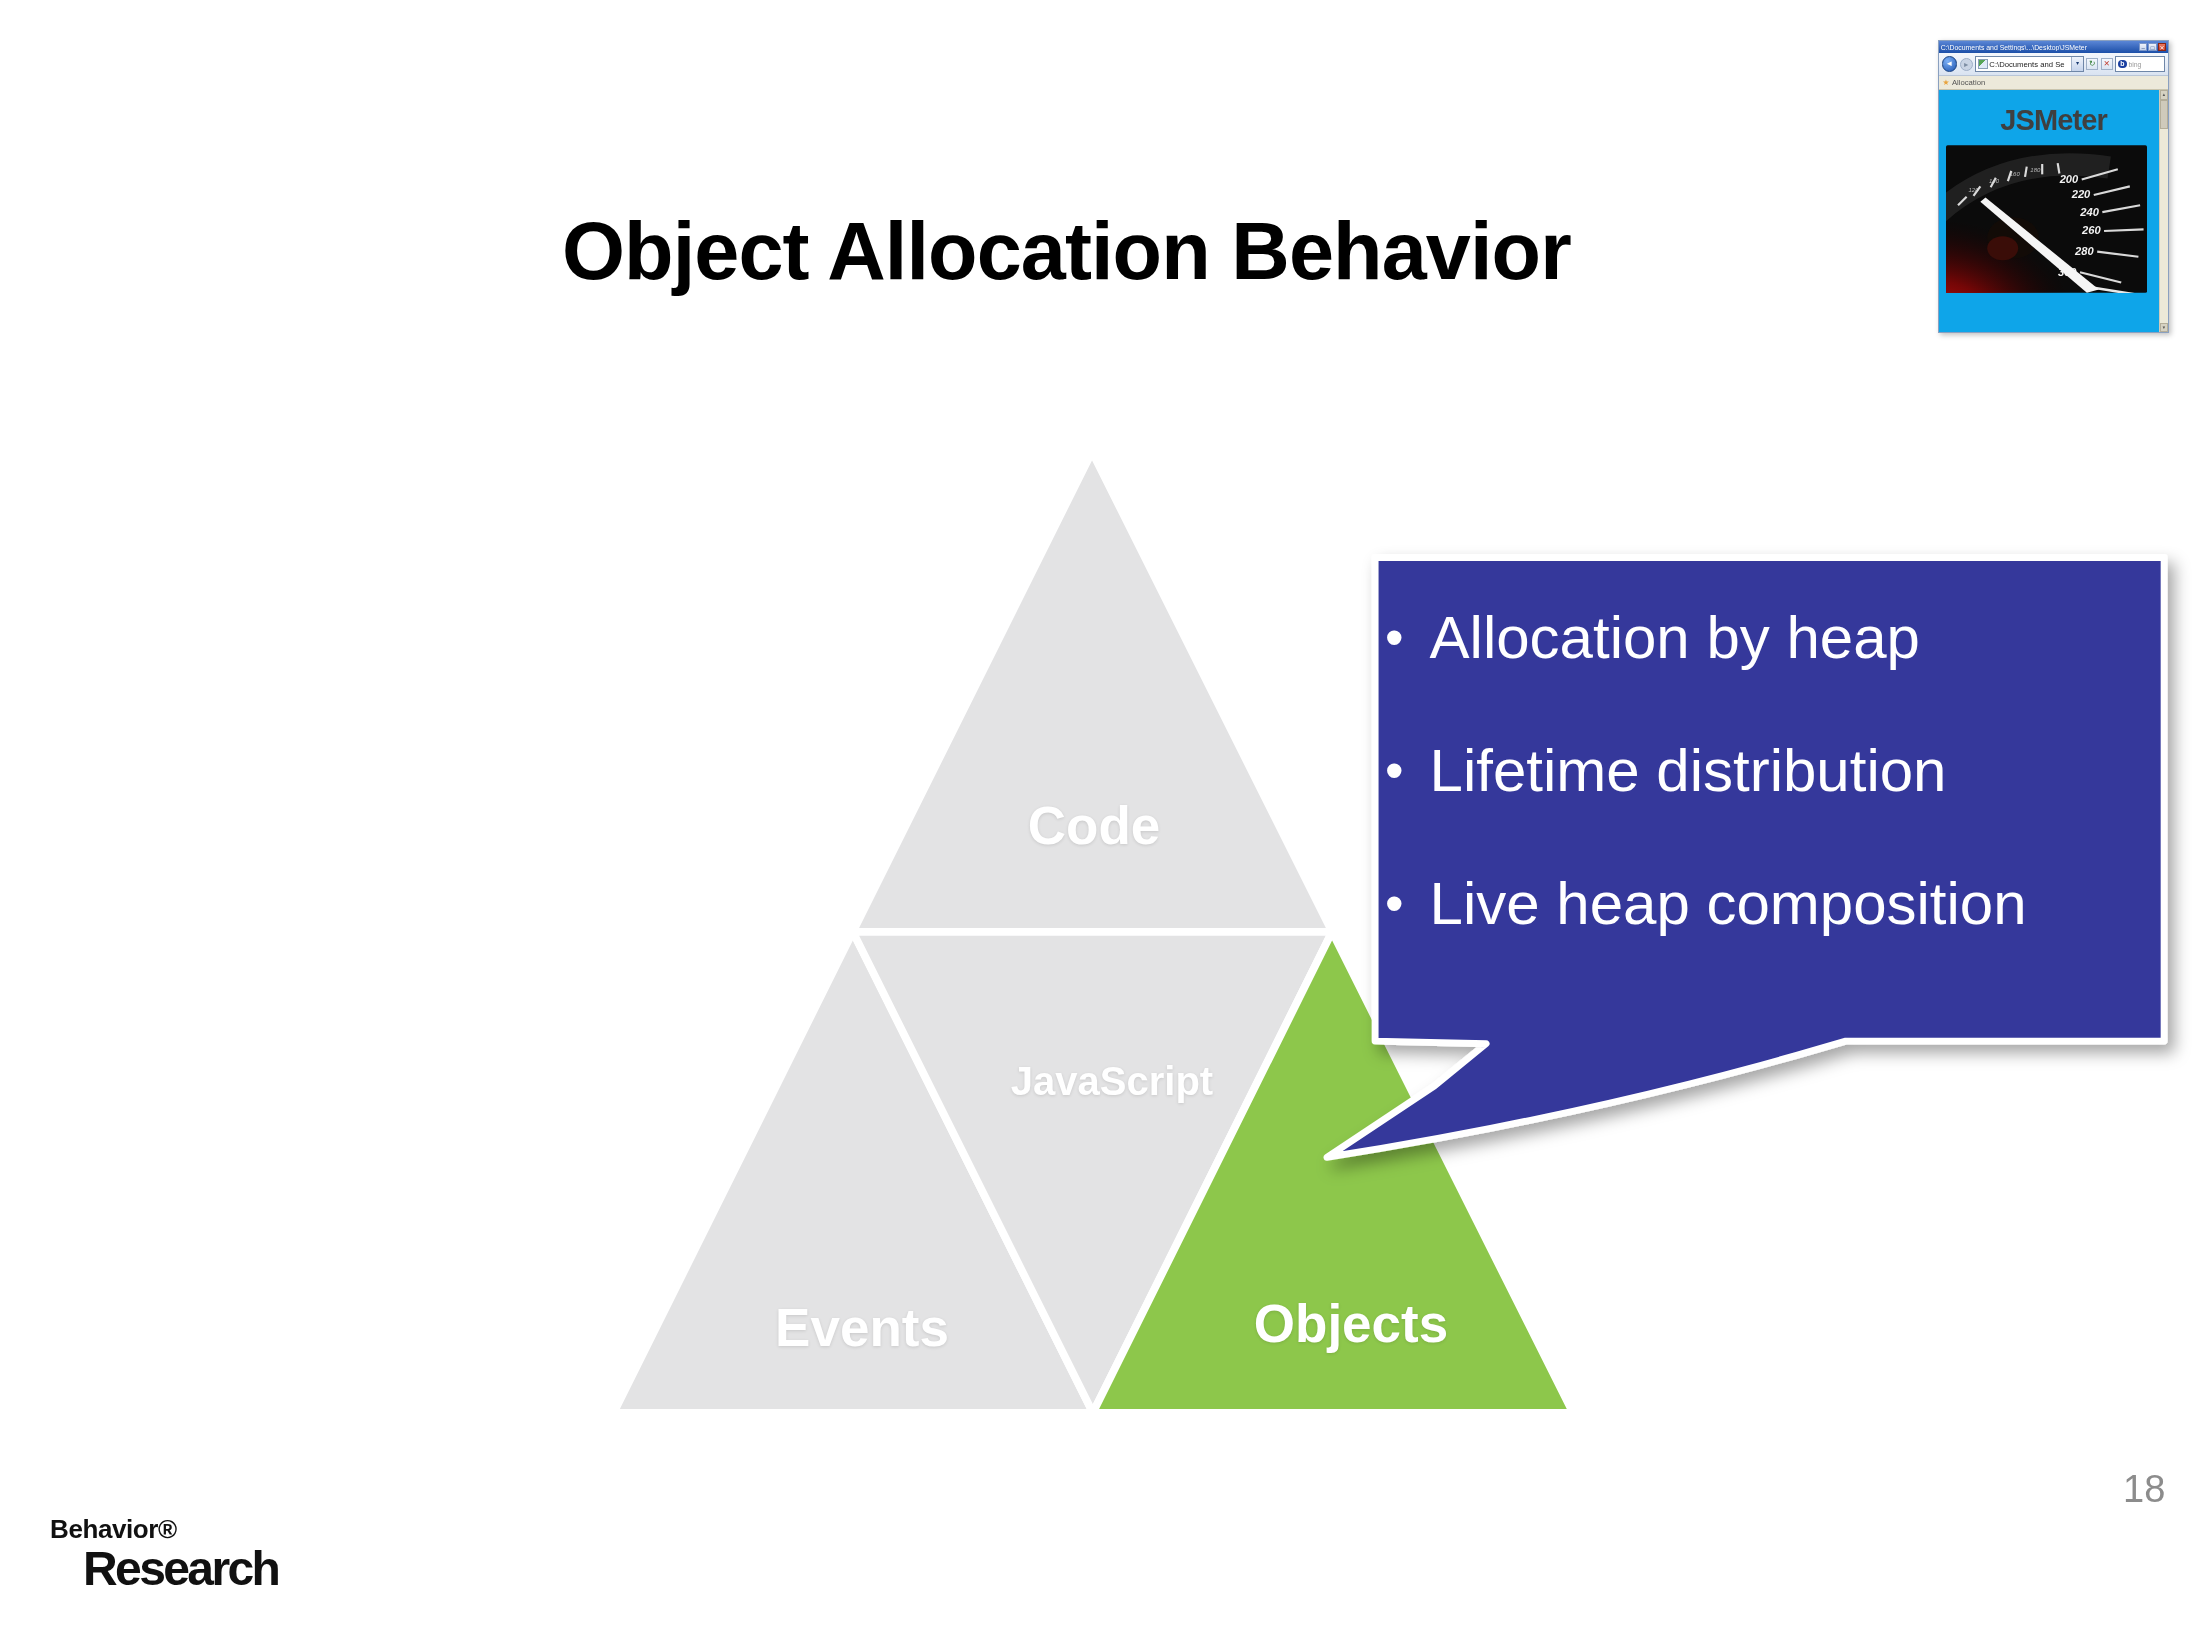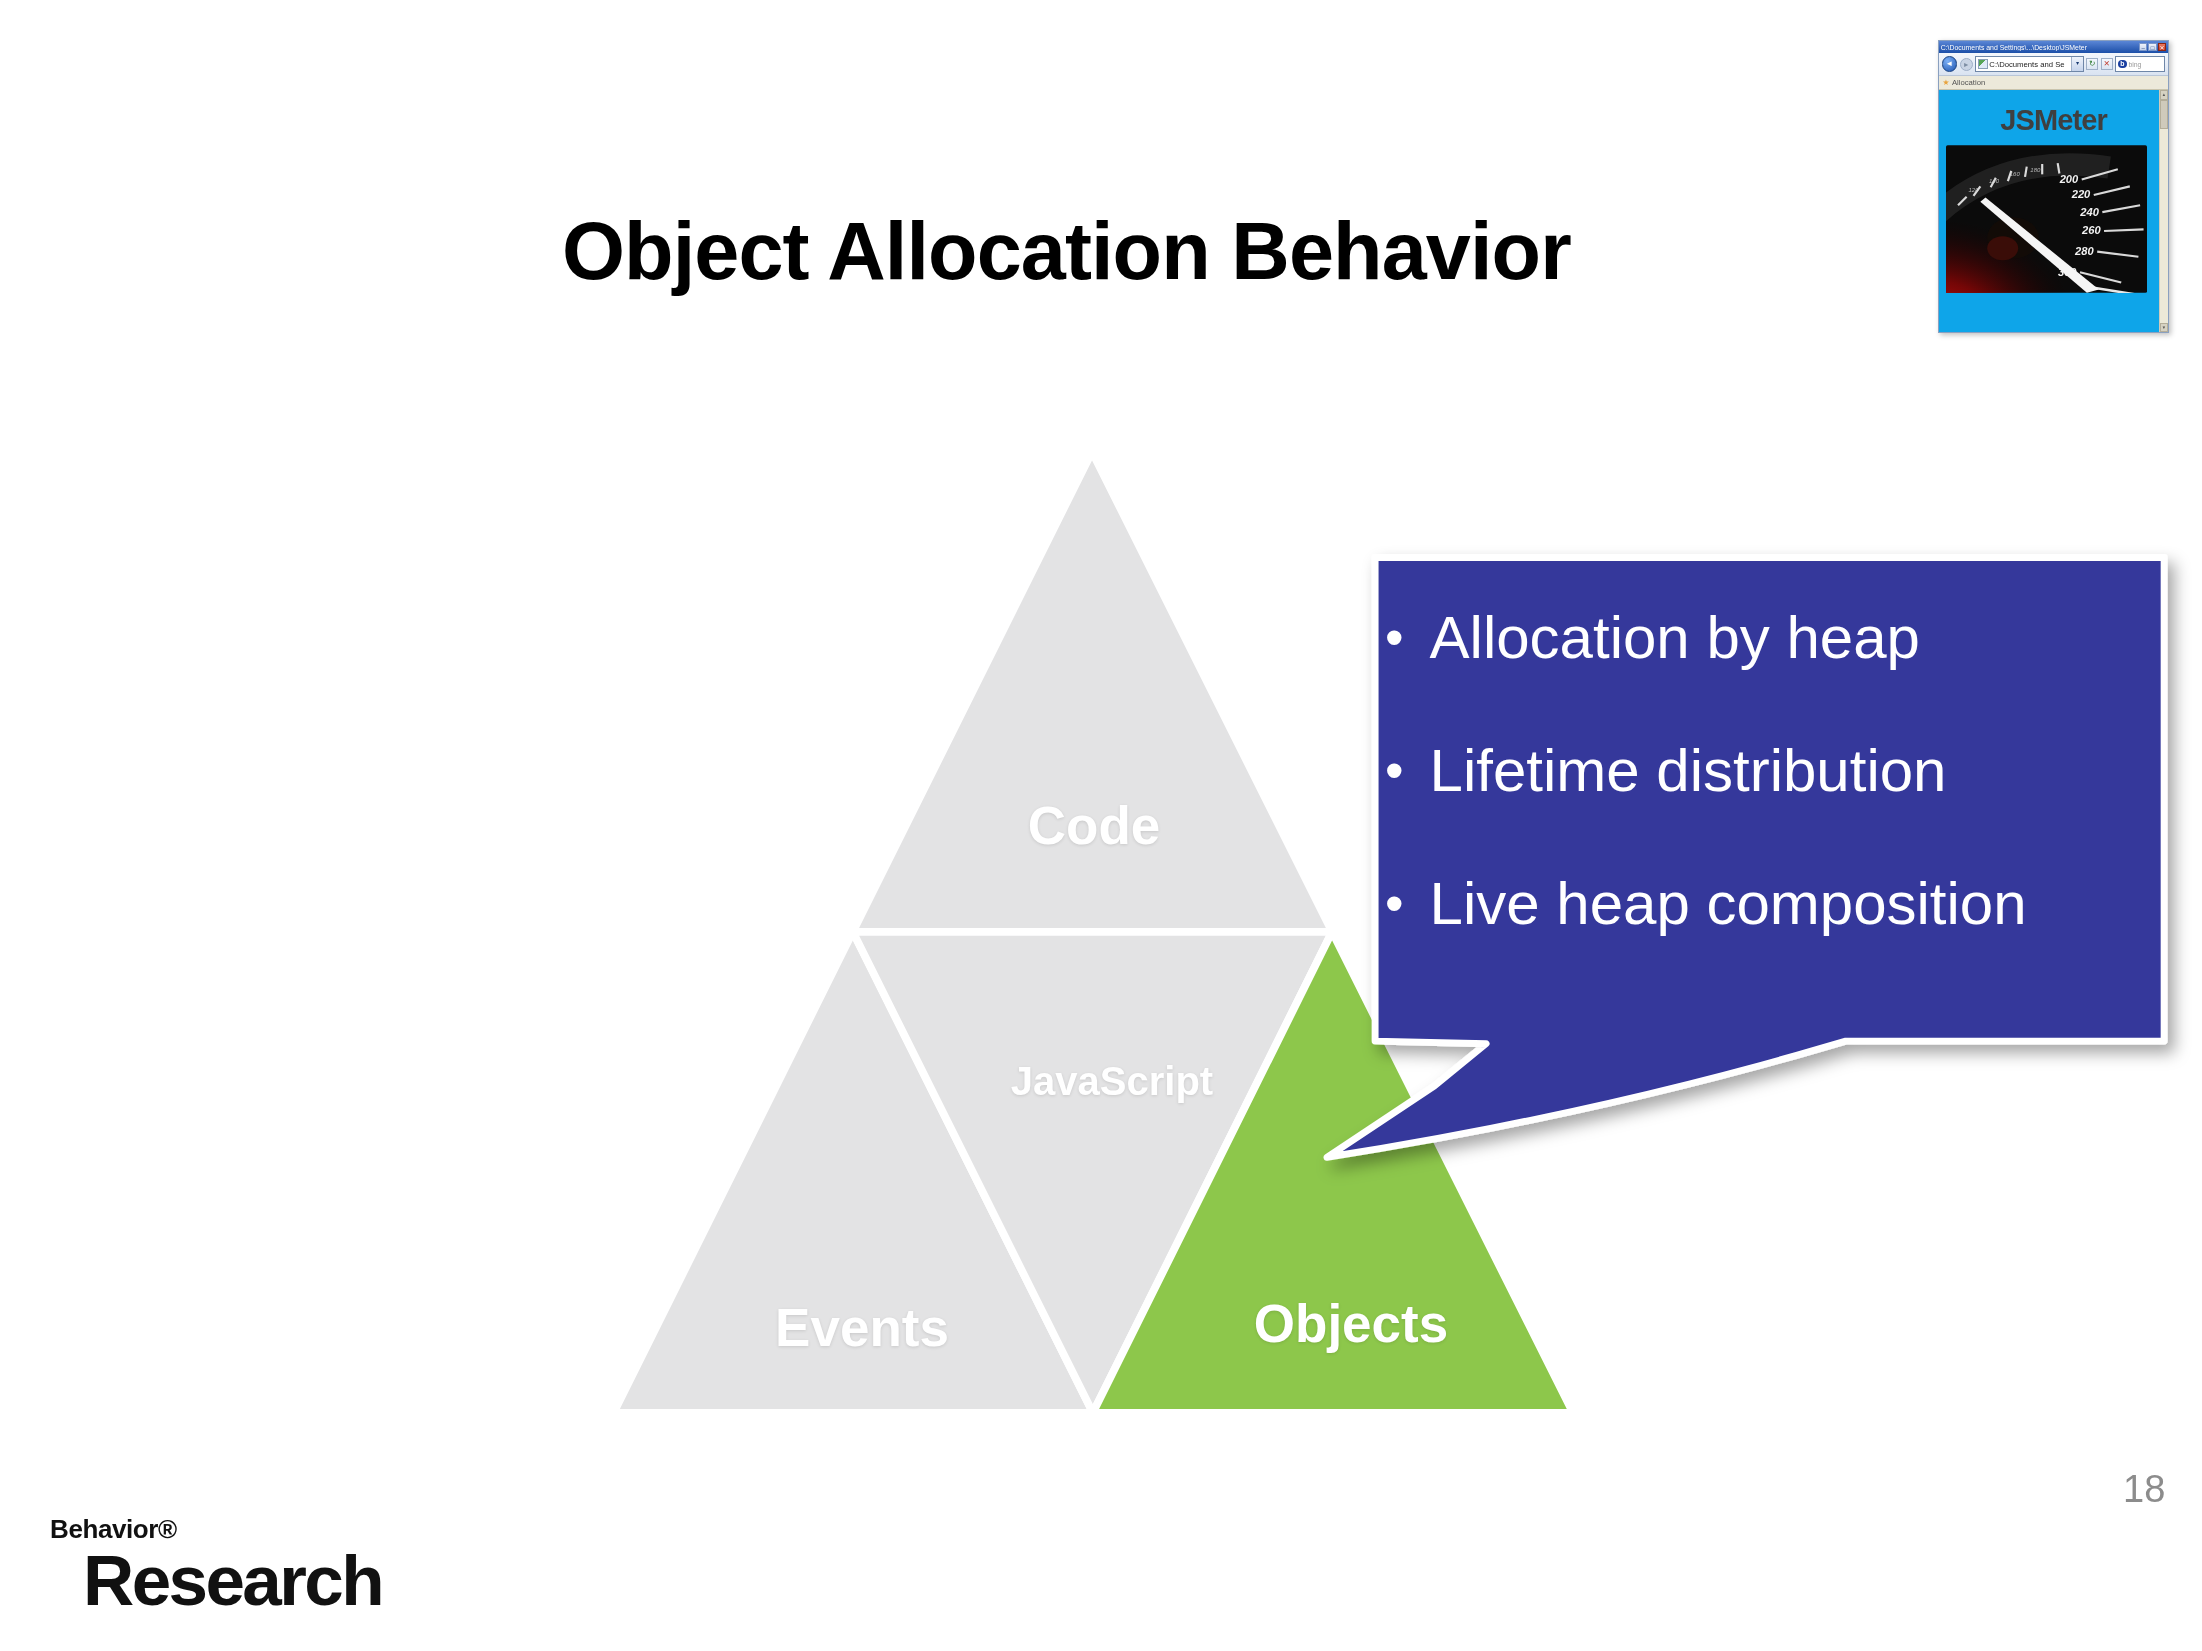--- a/index.html
+++ b/index.html
@@ -25,21 +25,21 @@
   .lbl-js{left:1112px;top:1069px;font-size:40px;}
   .lbl-events{left:862px;top:1315px;font-size:53px;}
   .lbl-objects{left:1351px;top:1311px;font-size:53px;text-align:center;}
   
   .callout-text{position:absolute;left:1385px;top:571px;width:766px;color:#ffffff;}
   .bullet-line{display:flex;align-items:center;height:133px;font-size:60px;white-space:nowrap;}
   .bullet-dot{font-size:53px;margin-right:26px;line-height:1;}
   
   .ms-logo{position:absolute;left:50px;top:1516px;color:#111111;line-height:1;}
   .ms-logo .brand{font-size:26px;font-weight:bold;letter-spacing:-0.4px;}
-  .ms-logo .division{font-size:71px;font-weight:bold;letter-spacing:-2.6px;margin-left:33px;margin-top:3.4px;}
+  .ms-logo .division{font-size:48px;font-weight:bold;letter-spacing:-2.6px;margin-left:33px;margin-top:3.4px;}
   .page-number{position:absolute;left:2123px;top:1468px;font-size:38px;color:#8c8c8c;}
   
   .browser-thumb{
     position:absolute;left:1938px;top:40px;width:229px;height:291px;
     background:#ffffff;border:1.7px solid #8aa0c0;box-shadow:1.7px 1.7px 5.2px rgba(0,0,0,0.25);
     font-family:"Liberation Sans", sans-serif;
   }
   .bt-titlebar{
     height:12px;background:linear-gradient(#5a86d6,#1c4fa8);
     display:flex;align-items:center;padding:0 1.7px;

